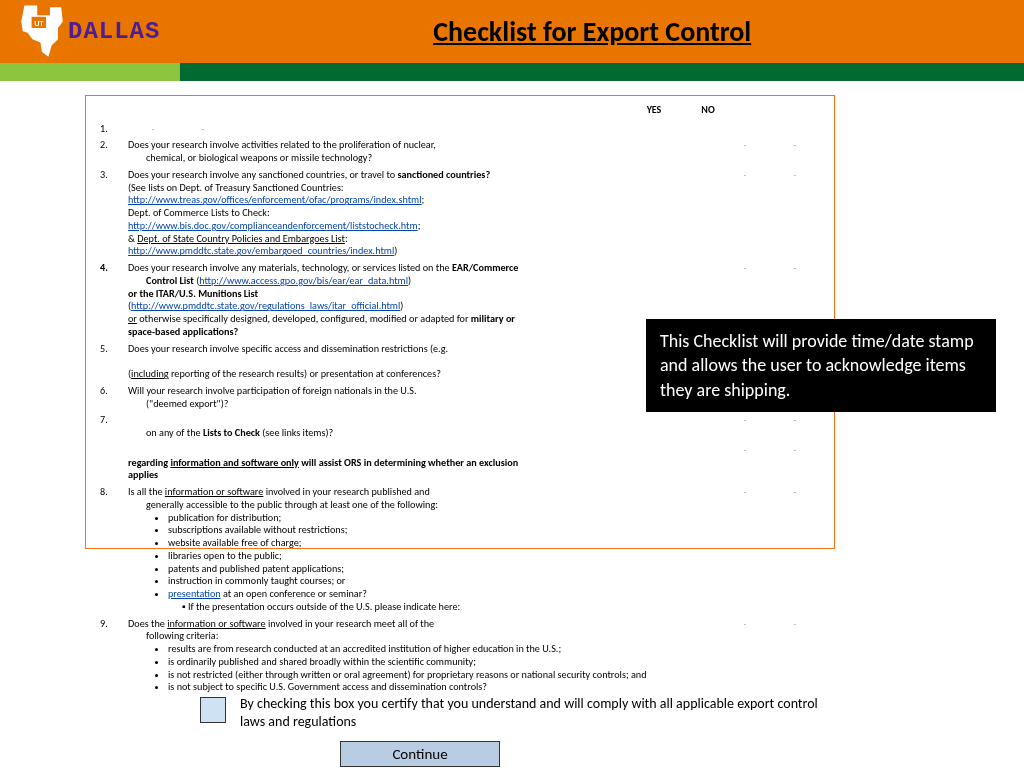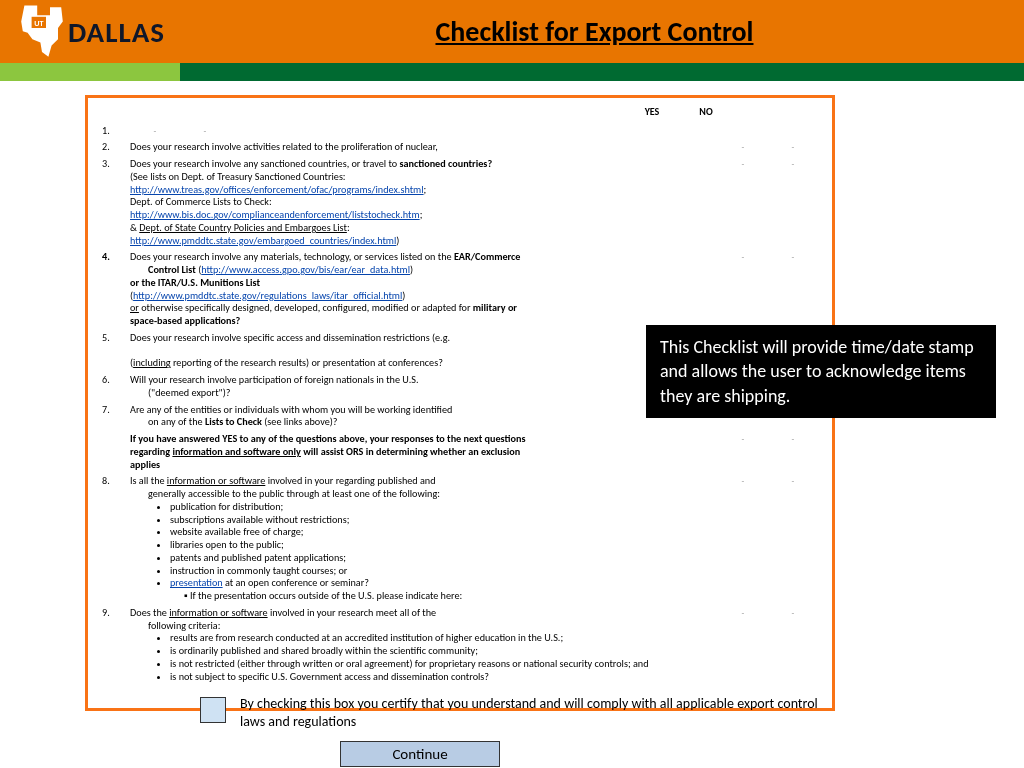--- a/index.html
+++ b/index.html
@@ -1,41 +1,41 @@
 <!DOCTYPE html>
 <html><head>
 <meta charset="utf-8">
 <style>
   * { box-sizing: border-box; margin: 0; padding: 0; }
   body { font-family: Calibri, Arial, sans-serif; width: 1024px; height: 768px; background: #fff; overflow: hidden; position: relative; }
   .header-orange { background: #e87500; height: 63px; display: flex; align-items: center; }
   .logo { margin-left: 18px; display: flex; align-items: center; }
   .logo-texas { width: 48px; height: 56px; position: relative; }
   .logo-texas svg { width: 100%; height: 100%; }
-  .logo-text { color: #0f172a; font-weight: bold; font-size: 29px; letter-spacing: 1px; margin-left: 2px; }
+  .logo-text { color: #4c1d95; font-weight: bold; font-size: 24px; letter-spacing: 1px; margin-left: 2px; font-family: Liberation Mono, monospace; }
   .title { flex: 1; text-align: center; font-size: 28px; font-weight: bold; text-decoration: underline; color: #000; }
   .band-wrap { background: #006a31; height: 18px; display: flex; }
   .band-lime { background: #8cc63f; width: 180px; height: 18px; }
   .band-dark { background: #006a31; flex: 1; height: 18px; }
   .content { position: relative; }
-  .doc { position: absolute; left: 85px; top: 14px; width: 750px; height: 616px; border: 3px solid #f97316; background: #fff; padding: 8px 14px 8px 14px; font-size: 10.2px; line-height: 1.25; color: #000; }
+  .doc { position: absolute; left: 85px; top: 14px; width: 750px; height: 454px; border: 1px solid #f97316; background: #fff; padding: 8px 14px 8px 14px; font-size: 10.2px; line-height: 1.25; color: #000; }
   .doc .cols { display: flex; justify-content: flex-end; gap: 30px; font-weight: bold; margin-bottom: 6px; padding-right: 100px; font-size: 10px;}
   .doc .cols span{min-width:24px;text-align:center;}
   .qrow { display: flex; margin-bottom: 4px; }
   .qnum { width: 28px; flex-shrink: 0; }
   .qtext { flex: 1; padding-right: 10px; }
   .ynslot { width: 50px; flex-shrink:0; text-align:center; color:#999; font-size:9px; }
   .link { color: #0645ad; text-decoration: underline; }
   .doc a { color:#0645ad; text-decoration: underline; }
   .bold { font-weight: bold; }
   .indent { padding-left: 18px; }
   .bullets { list-style: disc; padding-left: 40px; }
   .bullets li { margin: 0; }
   .sub { padding-left: 54px; }
-  .callout { position: absolute; right: 28px; top: 244px; width: 350px; background: #000; color: #fff; font-size: 18px; padding: 10px 14px; line-height: 1.35; }
+  .callout { position: absolute; right: 28px; top: 238px; width: 350px; background: #000; color: #fff; font-size: 18px; padding: 10px 14px; line-height: 1.35; }
   .footer { position: absolute; left: 200px; top: 614px; width: 640px; }
   .cert-row { display: flex; align-items: flex-start; gap: 14px; }
   .cert-box { width: 26px; height: 26px; background: #cfe2f3; border: 1.5px solid #333; flex-shrink: 0; margin-top:2px; }
   .cert-text { font-weight: normal; font-size: 14px; line-height: 1.3; }
   .continue-btn { margin-top: 10px; margin-left: 140px; width: 160px; height: 26px; background: #b8cce4; border: 1.5px solid #333; font-size: 15px; display:flex;align-items:center;justify-content:center; cursor:pointer; }
 </style>
 </head>
 <body>
 
 <div class="header-orange">
@@ -66,20 +66,21 @@
     <div class="qrow">
       <div class="qnum">1.</div>
       <div class="ynslot">-</div>
       <div class="ynslot">-</div>
     </div>
 
     <div class="qrow">
       <div class="qnum">2.</div>
       <div class="qtext">
         <span>Does your research involve activities related to the proliferation of nuclear,</span><br>
+        <span class="indent">chemical, or biological weapons or missile technology?</span>
       </div>
       <div class="ynslot">-</div>
       <div class="ynslot">-</div>
     </div>
 
     <div class="qrow">
       <div class="qnum">3.</div>
       <div class="qtext">
         <span>Does your research involve any sanctioned countries, or travel to </span><span class="bold">sanctioned countries?</span><br>
         <span>(See lists on Dept. of Treasury Sanctioned Countries:</span><br>
@@ -124,42 +125,42 @@
         <span>Will your research involve participation of foreign nationals in the          U.S.</span><br>
         <span class="indent">("deemed export")?</span>
       </div>
       <div class="ynslot">-</div>
       <div class="ynslot">-</div>
     </div>
 
     <div class="qrow">
       <div class="qnum">7.</div>
       <div class="qtext">
-        <span>Are any of the entities or individuals with whom you will be working identified</span><br>
-        <span class="indent">on any of the </span><span class="bold">Lists to Check</span><span> (see links above)?</span>
+        <br>
+        <span class="indent">on any of the </span><span class="bold">Lists to Check</span><span> (see links items)?</span>
       </div>
       <div class="ynslot">-</div>
       <div class="ynslot">-</div>
     </div>
 
     <div class="qrow">
       <div class="qnum"></div>
       <div class="qtext bold">
-        <span>If you have answered YES to any of the questions above, your responses to the next questions</span><br>
+        <br>
         <span>regarding </span><span style="text-decoration:underline">information and software only</span><span> will assist ORS in determining whether an exclusion</span><br>
         <span>applies</span>
       </div>
       <div class="ynslot">-</div>
       <div class="ynslot">-</div>
     </div>
 
     <div class="qrow">
       <div class="qnum">8.</div>
       <div class="qtext">
-        <span>Is all the </span><span style="text-decoration:underline">information or software</span><span> involved in your regarding published and</span><br>
+        <span>Is all the </span><span style="text-decoration:underline">information or software</span><span> involved in your research published and</span><br>
         <span class="indent">generally accessible to the public through at least one of the following:</span>
         <ul class="bullets">
           <li>publication for distribution;</li>
           <li>subscriptions available without restrictions;</li>
           <li>website available free of charge;</li>
           <li>libraries open to the public;</li>
           <li>patents and published patent applications;</li>
           <li>instruction in commonly taught courses; or</li>
           <li><span style="text-decoration:underline;color:#0645ad">presentation</span><span> at an open conference or seminar?</span></li>
         </ul>

